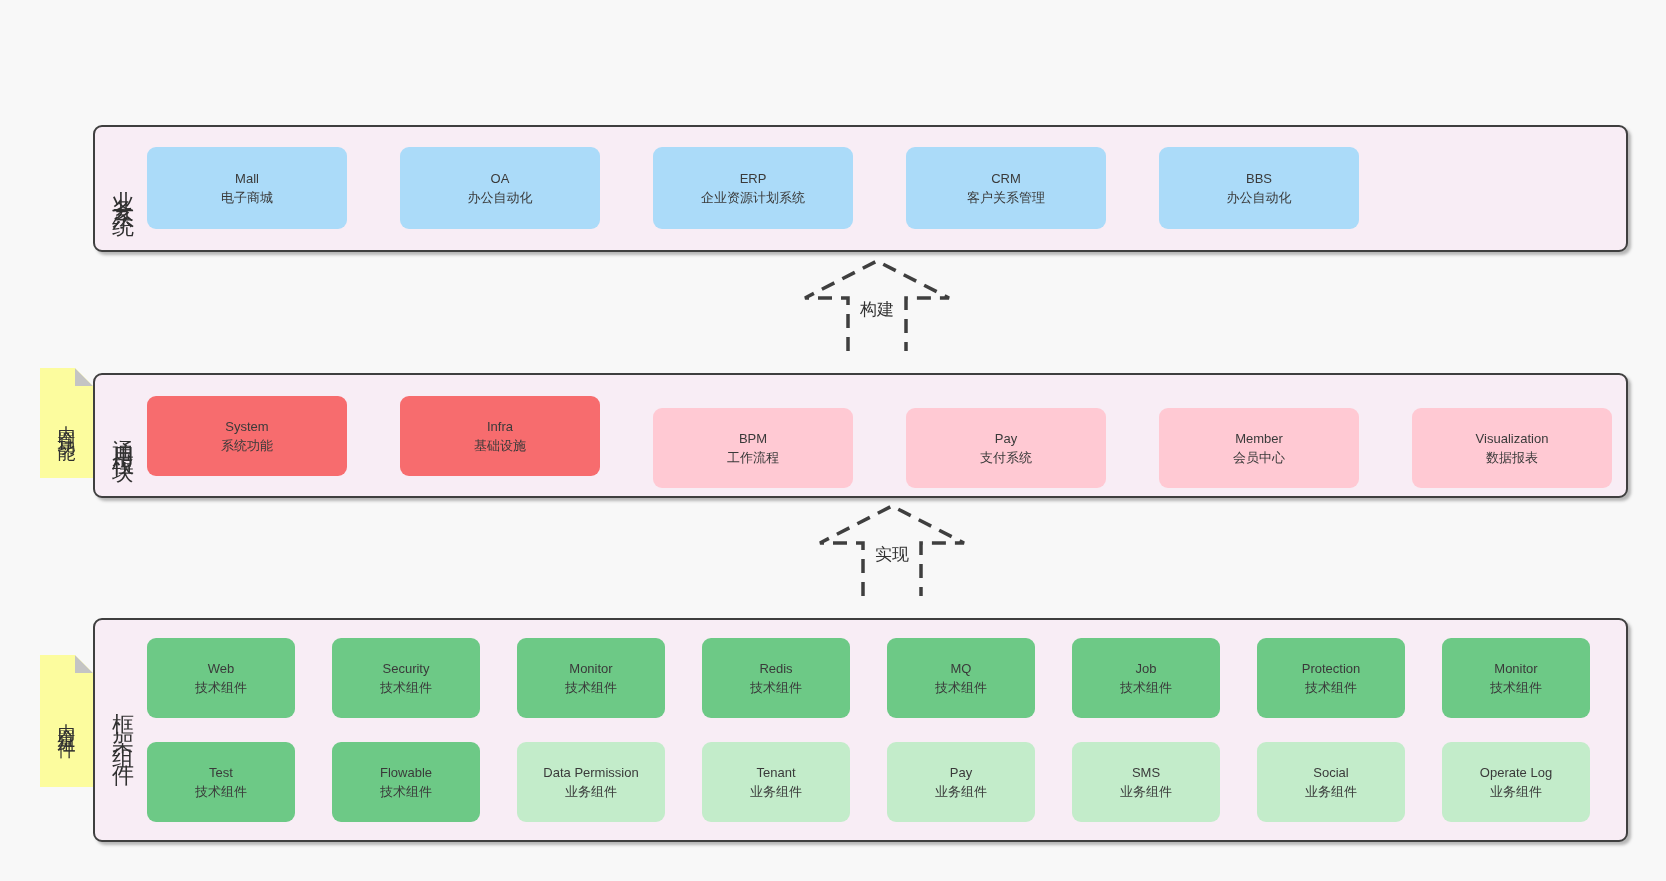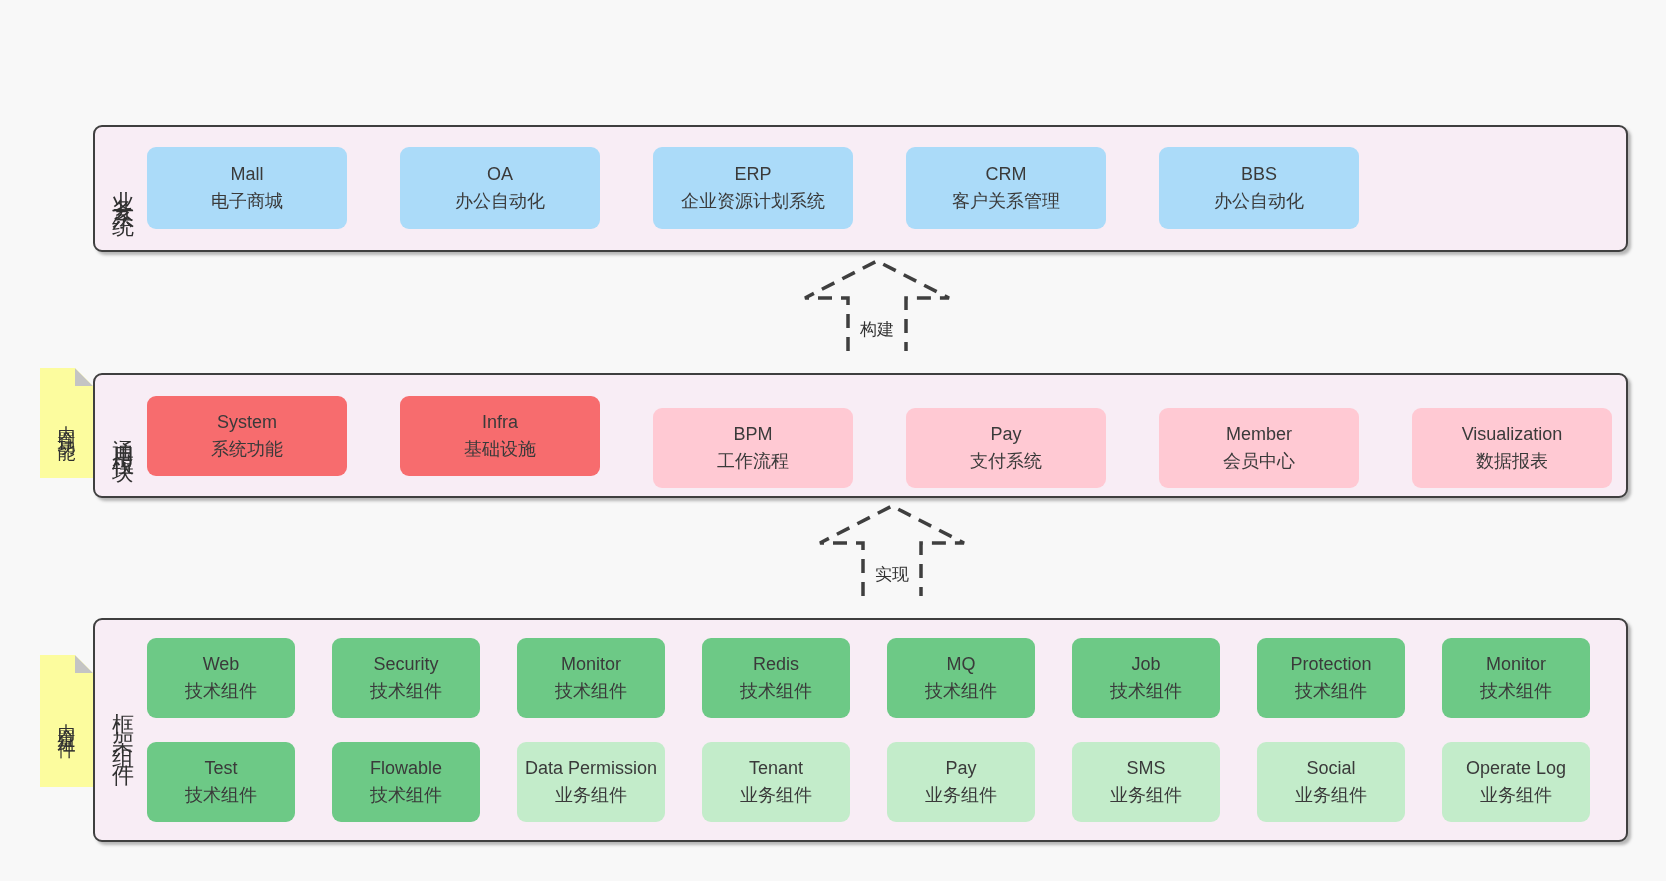--- a/index.html
+++ b/index.html
@@ -37,21 +37,21 @@
   .rows-1{top:21px;}
   .rows-2{top:18px;}
 
   .row{display:flex;}
   .row-6{gap:53px;}
   .row-8{gap:37px;}
 
   .box{
     box-sizing:border-box;border-radius:9px;
     display:flex;flex-direction:column;align-items:center;justify-content:center;
-    text-align:center;font-size:18px;line-height:1.5;color:#3a3a3a;
+    text-align:center;font-size:13px;line-height:1.5;color:#3a3a3a;
   }
   .row-6 .box{width:200px;height:80px;padding:0 10px;}
   .layer-0 .box{height:82px;}
   .row-8 .box{width:148px;height:80px;padding:0 0;}
 
   .blue{background:var(--blue,#abdbf9);}
   .red{background:var(--red,#f76c6e);justify-content:center;}
   .pink{background:var(--pink,#ffc9d3);margin-top:12px;}
   .green{background:var(--green,#6dc986);}
   .light_green{background:var(--light-green,#c3ecca);}
@@ -76,21 +76,21 @@
   }
 
   
   .arrow{position:absolute;width:150px;height:95px;z-index:1;}
   .arrow-1{left:802px;top:258px;}
   .arrow-2{left:817px;top:503px;}
   .arrow svg{width:100%;height:100%;display:block;}
   .arrow-label{
     position:absolute;left:50%;top:40px;transform:translateX(-50%);
     background:var(--background,#f8f8f8);padding:0 3px;
-    font-size:17px;color:#333;white-space:nowrap;margin-top:20px;
+    font-size:17px;color:#333;white-space:nowrap;
   }
 </style>
 </head>
 <body>
 
 <div class="canvas" id="canvas">
 
   <div class="arrow arrow-1">
     <svg viewBox="0 0 150 95" aria-hidden="true">
       <path d="M46 93 L46 40 L3 40 L75 3 L147 40 L104 40 L104 93" fill="none" stroke="var(--arrow,#3f3f3f)" stroke-width="3.5" stroke-dasharray="14 9" stroke-linejoin="miter"></path>

